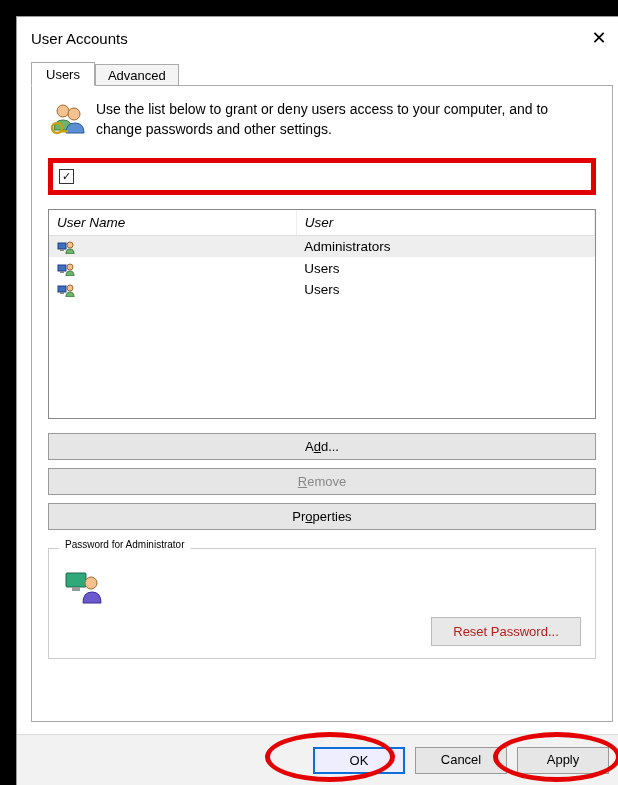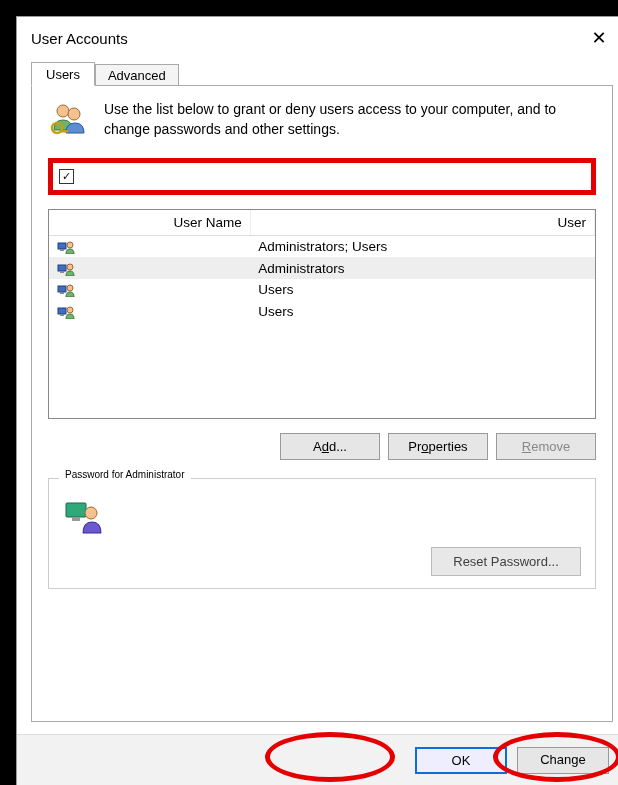--- a/index.html
+++ b/index.html
@@ -67,21 +67,21 @@
     }
     .tab-content {
       border: 1px solid #aaa;
       margin: 0 14px 12px 14px;
       padding: 14px 16px 14px 16px;
       flex: 1;
       background: #fff;
     }
     .intro {
       display: flex;
-      gap: 16px;
+      gap: 8px;
       margin-bottom: 18px;
     }
     .intro-icon {
       width: 40px;
       height: 40px;
       flex-shrink: 0;
       position: relative;
     }
     .intro-text { font-size: 14px; line-height: 1.4; color: #000; }
 
@@ -114,47 +114,49 @@
     .userlist-label { font-size: 14px; margin-bottom: 4px; }
     .userlist-label .firstletter { text-decoration: underline; }
 
     .table-wrap {
       border: 1px solid #888;
       height: 210px;
       background: #fff;
     }
     table { width: 100%; border-collapse: collapse; }
     th {
-      text-align: right;
+      text-align: left;
       font-weight: normal;
       font-size: 13.5px;
       padding: 5px 8px;
       border-bottom: 1px solid #ddd;
       border-right: 1px solid #eee;
       background: #fff;
+      font-style: italic;
     }
     td {
       padding: 3px 8px;
       font-size: 13.5px;
     }
     tr.selected td { background: #eee; }
     .row-icon {
       display: inline-block;
       width: 18px;
       height: 14px;
       vertical-align: middle;
       position: relative;
     }
     .row-icon svg { display: block; }
 
     .btn-row {
       display: flex;
       justify-content: flex-end;
       gap: 8px;
       margin-top: 14px;
+      flex-direction: column;
     }
     .btn {
       min-width: 100px;
       padding: 5px 12px;
       border: 1px solid #999;
       background: #e6e6e6;
       font-size: 13px;
       text-align: center;
       cursor: pointer;
     }
@@ -179,21 +181,21 @@
     }
     .pw-row { display: flex; gap: 14px; }
     .pw-icon { width: 40px; height: 40px; flex-shrink: 0; }
     .pw-text { font-size: 14px; line-height: 1.4; }
     .reset-row { display: flex; justify-content: flex-end; margin-top: 10px; }
     .reset-btn {
       min-width: 150px;
       padding: 6px 14px;
       border: 1px solid #bbb;
       background: #e8e8e8;
-      color: #404040;
+      color: #b91c1c;
       font-size: 13px;
       text-align: center;
     }
 
     .footer {
       border-top: 1px solid #ddd;
       padding: 12px 18px 20px 18px;
       display: flex;
       justify-content: flex-end;
       gap: 10px;
@@ -256,29 +258,20 @@
 
     <div class="table-wrap">
       <table>
         <thead>
           <tr>
             <th>User Name</th>
             <th>User</th>
           </tr>
         </thead>
         <tbody id="users-tbody">
-            <tr>
-              <td><span class="row-icon"><svg width="18" height="14" viewBox="0 0 18 14">
-  <rect x="1" y="3" width="8" height="6" fill="#3f6fbf" stroke="#1f3f8f"></rect>
-  <rect x="3" y="9" width="4" height="2" fill="#888"></rect>
-  <circle cx="13" cy="5" r="3" fill="#f4c291" stroke="#a06830"></circle>
-  <path d="M9 14 Q9 9 13 9 Q17 9 17 14 Z" fill="#6fb46e" stroke="#3a7a3a"></path>
-</svg></span><span></span></td>
-              <td>Administrators; Users</td>
-            </tr>
             <tr class="selected">
               <td><span class="row-icon"><svg width="18" height="14" viewBox="0 0 18 14">
   <rect x="1" y="3" width="8" height="6" fill="#3f6fbf" stroke="#1f3f8f"></rect>
   <rect x="3" y="9" width="4" height="2" fill="#888"></rect>
   <circle cx="13" cy="5" r="3" fill="#f4c291" stroke="#a06830"></circle>
   <path d="M9 14 Q9 9 13 9 Q17 9 17 14 Z" fill="#6fb46e" stroke="#3a7a3a"></path>
 </svg></span><span></span></td>
               <td>Administrators</td>
             </tr>
             <tr>
@@ -300,25 +293,25 @@
               <td>Users</td>
             </tr>
           </tbody>
       </table>
     </div>
 
     <div class="btn-row">
       <div class="btn">
         <span>A</span><span class="ul">d</span><span>d...</span>
       </div>
+      <div class="btn disabled">
+        <span class="ul">R</span><span>emove</span>
+      </div>
       <div class="btn">
         <span>Pr</span><span class="ul">o</span><span>perties</span>
-      </div>
-      <div class="btn disabled">
-        <span class="ul">R</span><span>emove</span>
       </div>
     </div>
 
     <div class="groupbox">
       <div class="groupbox-title">Password for Administrator</div>
       <div class="pw-row">
         <div class="pw-icon">
           <svg viewBox="0 0 40 40" width="40" height="40">
             <rect x="3" y="6" width="20" height="14" rx="1" fill="#2fa87a" stroke="#1a6a4c"></rect>
             <rect x="9" y="20" width="8" height="4" fill="#999"></rect>
@@ -333,15 +326,18 @@
         </div>
       </div>
     </div>
 
   </div>
 
   <div class="footer">
     <div class="ring ok"></div>
     <div class="ring apply"></div>
     <div class="fbtn default">OK</div>
-    <div class="fbtn">Change</div>
+    <div class="fbtn">Cancel</div>
+    <div class="fbtn">
+      <span class="ul">A</span><span>pply</span>
+    </div>
   </div>
 </div>
 
 </body></html>

